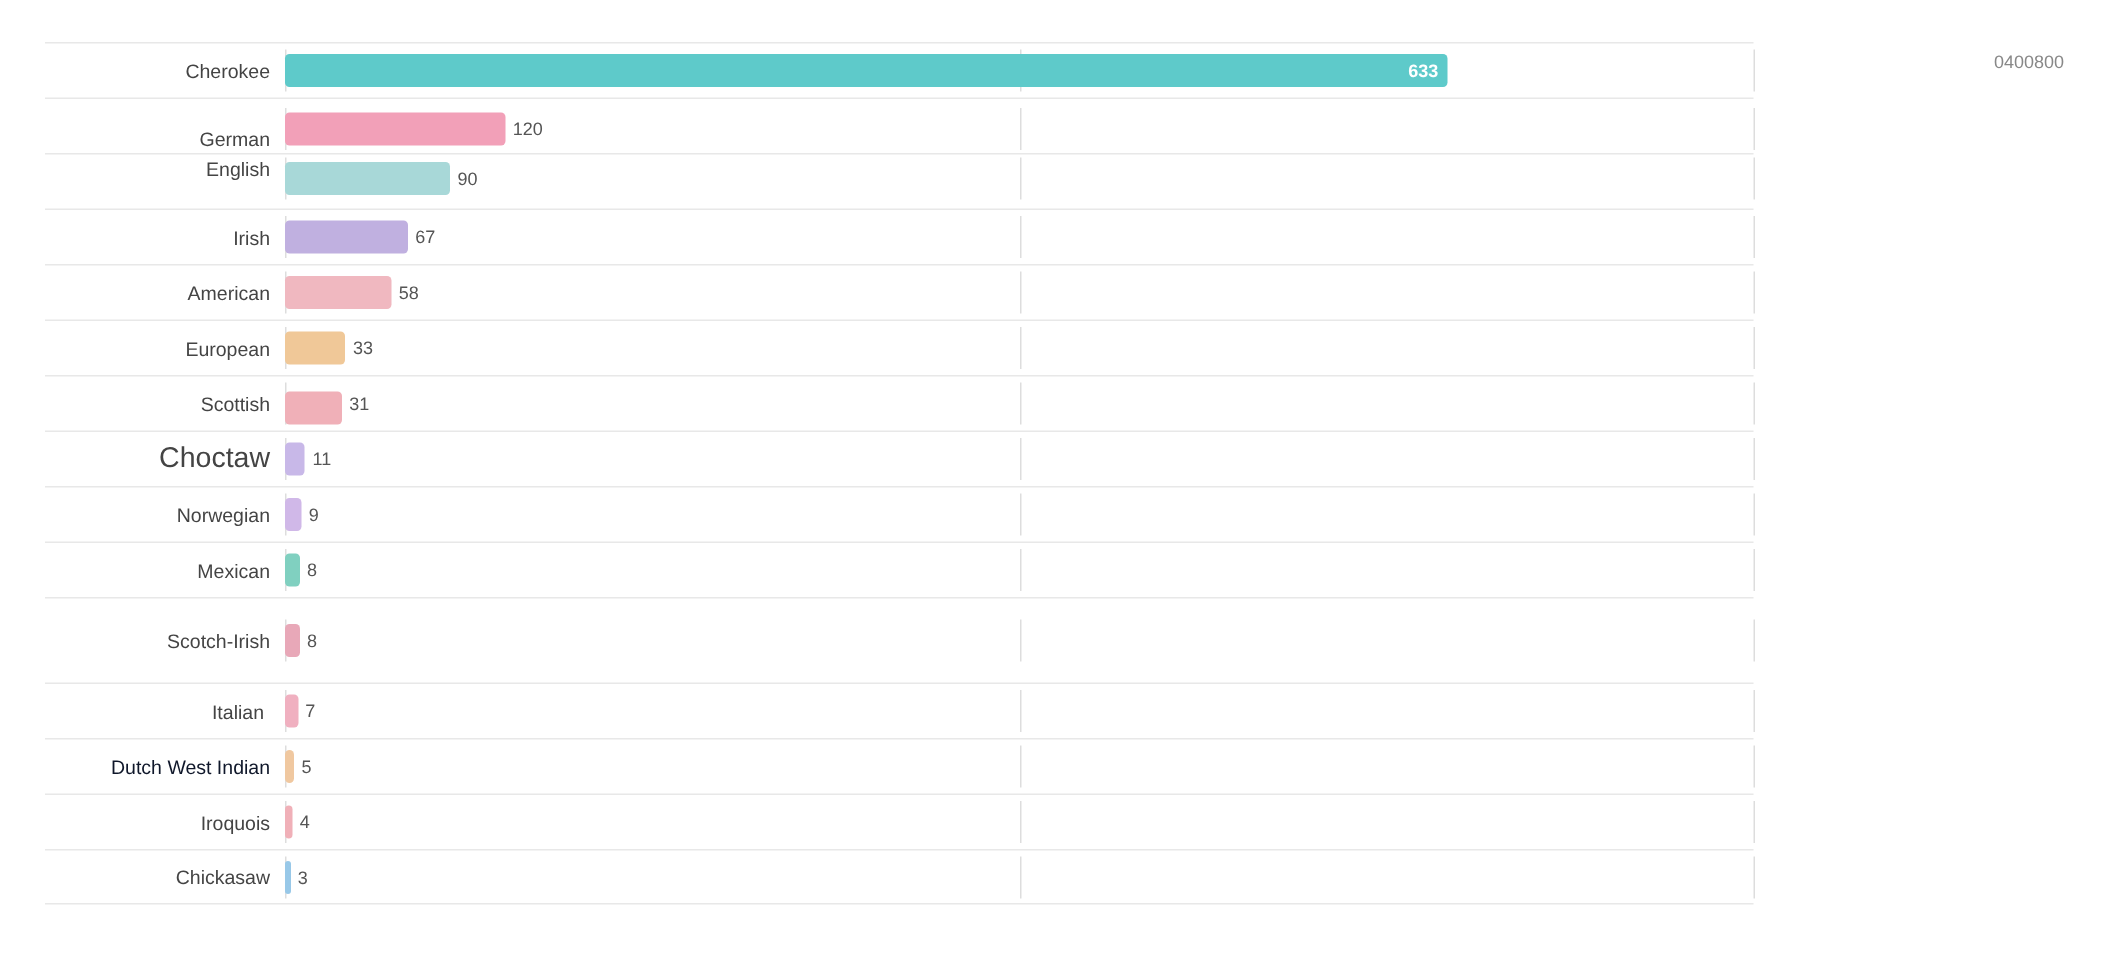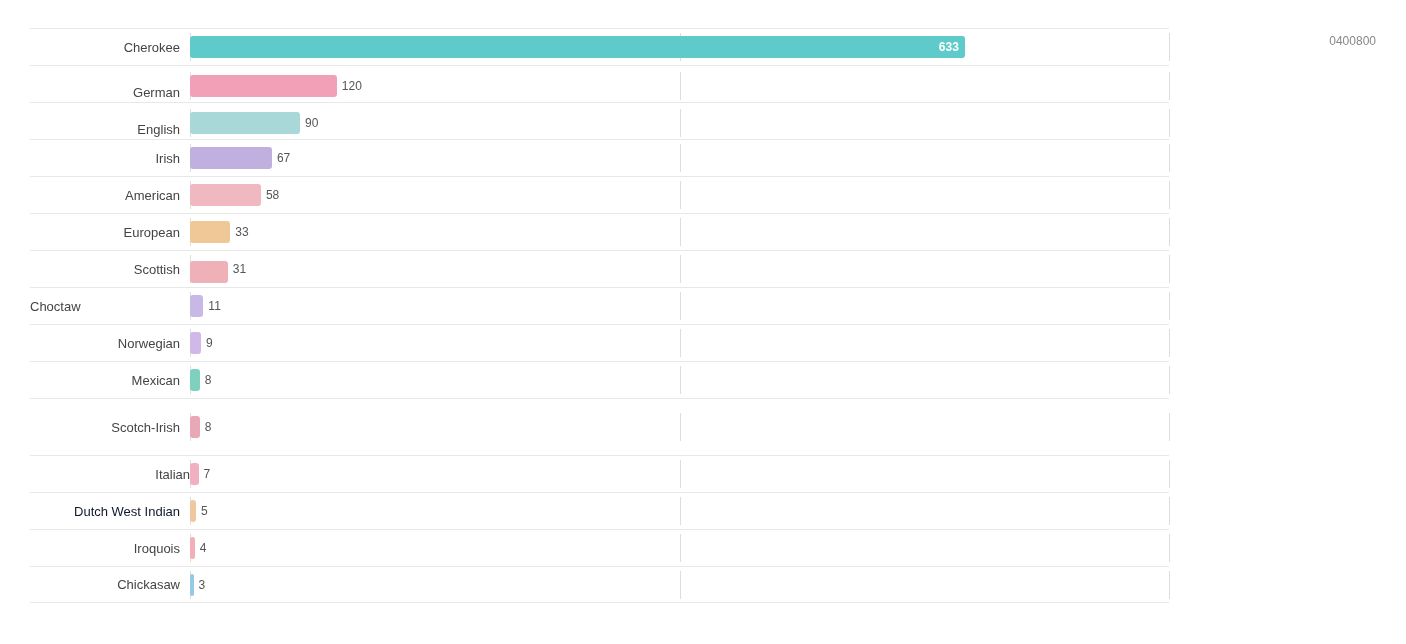--- a/index.html
+++ b/index.html
@@ -67,21 +67,21 @@
       <div style="display: flex; align-items: flex-end; border-top: 1px solid rgb(232, 232, 232); min-height: 37px; padding: 2px 0px;">
         <div style="width: 160px; min-width: 160px; font-size: 13px; color: rgb(68, 68, 68); text-align: right; padding-right: 10px; white-space: nowrap;">German</div>
         <div style="flex: 1 1 0%; position: relative; height: 28px; display: flex; align-items: center;">
           <div style="position: absolute; top: 0px; bottom: 0px; left: 0%; width: 1px; background: rgb(221, 221, 221); z-index: 0;"></div>
           <div style="position: absolute; top: 0px; bottom: 0px; left: 50%; width: 1px; background: rgb(221, 221, 221); z-index: 0;"></div>
           <div style="position: absolute; top: 0px; bottom: 0px; left: 100%; width: 1px; background: rgb(221, 221, 221); z-index: 0;"></div>
           <span style="font-size: 12px; color: rgb(85, 85, 85); position: absolute; z-index: 2; white-space: nowrap; left: 15.5%; top: 50%; transform: translateY(-50%);">120</span>
           <div style="height: 22px; width: 15%; background: rgb(242, 160, 184); border-radius: 3px; position: relative; z-index: 1; flex-shrink: 0;"></div>
         </div>
       </div>
-      <div style="display: flex; align-items: flex-end; border-top: 1px solid rgb(232, 232, 232); min-height: 37px; padding: 2px 0px;">
+      <div style="display: flex; align-items: flex-start; border-top: 1px solid rgb(232, 232, 232); min-height: 37px; padding: 2px 0px;">
         <div style="width: 160px; min-width: 160px; font-size: 13px; color: rgb(68, 68, 68); text-align: right; padding-right: 10px; white-space: nowrap;">English</div>
         <div style="flex: 1 1 0%; position: relative; height: 28px; display: flex; align-items: center;">
           <div style="position: absolute; top: 0px; bottom: 0px; left: 0%; width: 1px; background: rgb(221, 221, 221); z-index: 0;"></div>
           <div style="position: absolute; top: 0px; bottom: 0px; left: 50%; width: 1px; background: rgb(221, 221, 221); z-index: 0;"></div>
           <div style="position: absolute; top: 0px; bottom: 0px; left: 100%; width: 1px; background: rgb(221, 221, 221); z-index: 0;"></div>
           <span style="font-size: 12px; color: rgb(85, 85, 85); position: absolute; z-index: 2; white-space: nowrap; left: 11.75%; top: 50%; transform: translateY(-50%);">90</span>
           <div style="height: 22px; width: 11.25%; background: rgb(168, 216, 216); border-radius: 3px; position: relative; z-index: 1; flex-shrink: 0;"></div>
         </div>
       </div>
       <div style="display: flex; align-items: center; border-top: 1px solid rgb(232, 232, 232); min-height: 37px; padding: 2px 0px;">
@@ -118,21 +118,21 @@
         <div style="width: 160px; min-width: 160px; font-size: 13px; color: rgb(68, 68, 68); text-align: right; padding-right: 10px; white-space: nowrap;">Scottish</div>
         <div style="flex: 1 1 0%; position: relative; height: 28px; display: flex; align-items: flex-end;">
           <div style="position: absolute; top: 0px; bottom: 0px; left: 0%; width: 1px; background: rgb(221, 221, 221); z-index: 0;"></div>
           <div style="position: absolute; top: 0px; bottom: 0px; left: 50%; width: 1px; background: rgb(221, 221, 221); z-index: 0;"></div>
           <div style="position: absolute; top: 0px; bottom: 0px; left: 100%; width: 1px; background: rgb(221, 221, 221); z-index: 0;"></div>
           <span style="font-size: 12px; color: rgb(85, 85, 85); position: absolute; z-index: 2; white-space: nowrap; left: 4.375%; top: 50%; transform: translateY(-50%);">31</span>
           <div style="height: 22px; width: 3.875%; background: rgb(240, 176, 184); border-radius: 3px; position: relative; z-index: 1; flex-shrink: 0;"></div>
         </div>
       </div>
       <div style="display: flex; align-items: center; border-top: 1px solid rgb(232, 232, 232); min-height: 37px; padding: 2px 0px;">
-        <div style="width: 160px; min-width: 160px; font-size: 13px; color: rgb(68, 68, 68); text-align: left; padding-right: 10px; white-space: nowrap;">Choctaw</div>
+        <div style="width: 160px; min-width: 160px; font-size: 19px; color: rgb(68, 68, 68); text-align: right; padding-right: 10px; white-space: nowrap;">Choctaw</div>
         <div style="flex: 1 1 0%; position: relative; height: 28px; display: flex; align-items: center;">
           <div style="position: absolute; top: 0px; bottom: 0px; left: 0%; width: 1px; background: rgb(221, 221, 221); z-index: 0;"></div>
           <div style="position: absolute; top: 0px; bottom: 0px; left: 50%; width: 1px; background: rgb(221, 221, 221); z-index: 0;"></div>
           <div style="position: absolute; top: 0px; bottom: 0px; left: 100%; width: 1px; background: rgb(221, 221, 221); z-index: 0;"></div>
           <span style="font-size: 12px; color: rgb(85, 85, 85); position: absolute; z-index: 2; white-space: nowrap; left: 1.875%; top: 50%; transform: translateY(-50%);">11</span>
           <div style="height: 22px; width: 1.375%; background: rgb(200, 184, 232); border-radius: 3px; position: relative; z-index: 1; flex-shrink: 0;"></div>
         </div>
       </div>
       <div style="display: flex; align-items: center; border-top: 1px solid rgb(232, 232, 232); min-height: 37px; padding: 2px 0px;">
         <div style="width: 160px; min-width: 160px; font-size: 13px; color: rgb(68, 68, 68); text-align: right; padding-right: 10px; white-space: nowrap;">Norwegian</div>
@@ -158,21 +158,21 @@
         <div style="width: 160px; min-width: 160px; font-size: 13px; color: rgb(68, 68, 68); text-align: right; padding-right: 10px; white-space: nowrap;">Scotch-Irish</div>
         <div style="flex: 1 1 0%; position: relative; height: 28px; display: flex; align-items: center;">
           <div style="position: absolute; top: 0px; bottom: 0px; left: 0%; width: 1px; background: rgb(221, 221, 221); z-index: 0;"></div>
           <div style="position: absolute; top: 0px; bottom: 0px; left: 50%; width: 1px; background: rgb(221, 221, 221); z-index: 0;"></div>
           <div style="position: absolute; top: 0px; bottom: 0px; left: 100%; width: 1px; background: rgb(221, 221, 221); z-index: 0;"></div>
           <span style="font-size: 12px; color: rgb(85, 85, 85); position: absolute; z-index: 2; white-space: nowrap; left: 1.5%; top: 50%; transform: translateY(-50%);">8</span>
           <div style="height: 22px; width: 1%; background: rgb(232, 168, 184); border-radius: 3px; position: relative; z-index: 1; flex-shrink: 0;"></div>
         </div>
       </div>
       <div style="display: flex; align-items: center; border-top: 1px solid rgb(232, 232, 232); min-height: 37px; padding: 2px 0px;">
-        <div style="width: 160px; min-width: 160px; font-size: 13px; color: rgb(68, 68, 68); text-align: right; padding-right: 0; white-space: nowrap;">Italian</div>
+        <div style="width: 160px; min-width: 160px; font-size: 13px; color: rgb(68, 68, 68); text-align: right; padding-right: 14px; white-space: nowrap;">Italian</div>
         <div style="flex: 1 1 0%; position: relative; height: 28px; display: flex; align-items: center;">
           <div style="position: absolute; top: 0px; bottom: 0px; left: 0%; width: 1px; background: rgb(221, 221, 221); z-index: 0;"></div>
           <div style="position: absolute; top: 0px; bottom: 0px; left: 50%; width: 1px; background: rgb(221, 221, 221); z-index: 0;"></div>
           <div style="position: absolute; top: 0px; bottom: 0px; left: 100%; width: 1px; background: rgb(221, 221, 221); z-index: 0;"></div>
           <span style="font-size: 12px; color: rgb(85, 85, 85); position: absolute; z-index: 2; white-space: nowrap; left: 1.375%; top: 50%; transform: translateY(-50%);">7</span>
           <div style="height: 22px; width: 0.875%; background: rgb(240, 176, 192); border-radius: 3px; position: relative; z-index: 1; flex-shrink: 0;"></div>
         </div>
       </div>
       <div style="display: flex; align-items: center; border-top: 1px solid rgb(232, 232, 232); min-height: 37px; padding: 2px 0px;">
         <div style="width: 160px; min-width: 160px; font-size: 13px; color: #0f172a; text-align: right; padding-right: 10px; white-space: nowrap;">Dutch West Indian</div>

